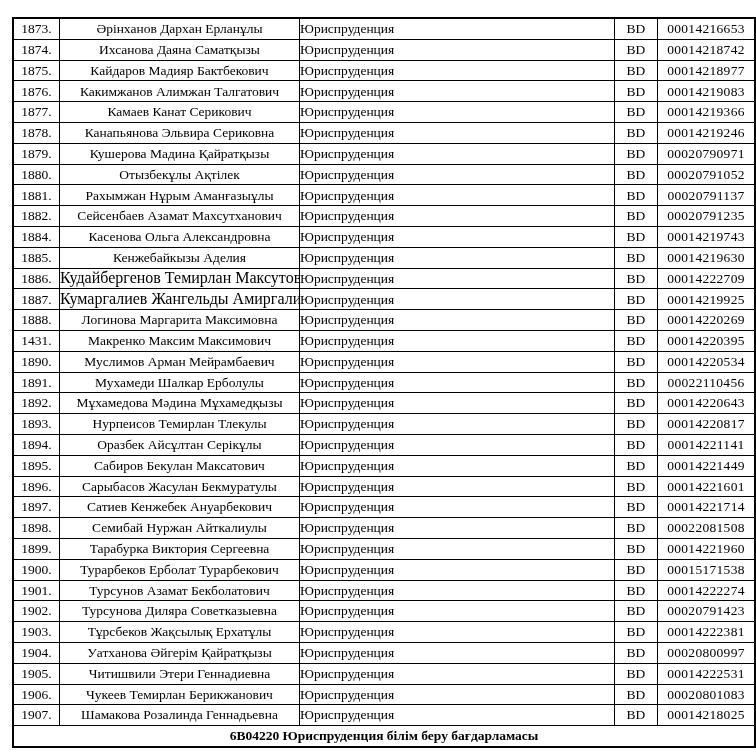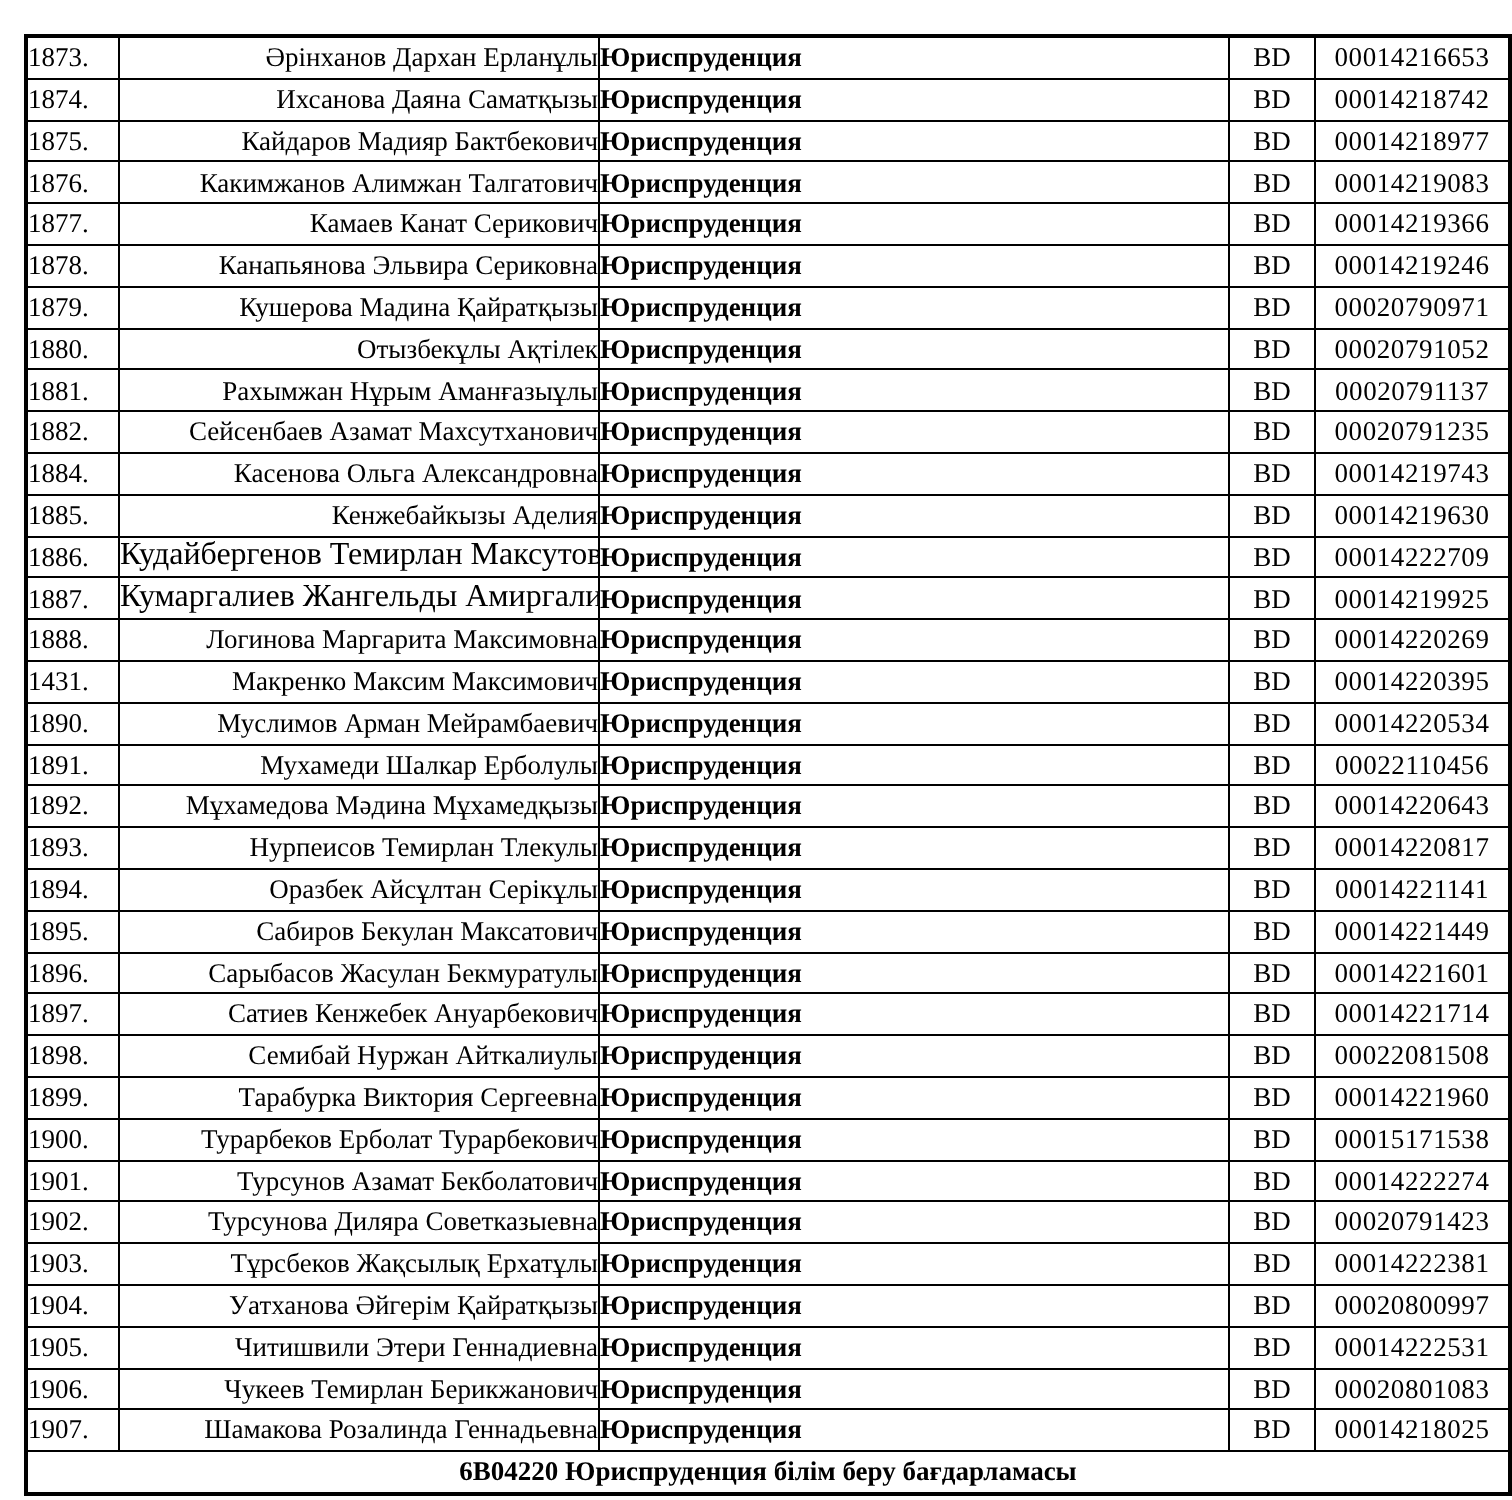--- a/index.html
+++ b/index.html
@@ -30,23 +30,23 @@
   table.roster td {
     border: 1px solid #000000;
     height: 19.8px;
     padding: 0;
     vertical-align: middle;
     font-size: 13.5px;
     line-height: 1;
     white-space: nowrap;
     overflow: hidden;
   }
-  td.c-num   { width: 45px;  text-align: left;  padding-right: 4px; }
-  td.c-name  { width: 239px; text-align: right;   padding-left: 8px; }
-  td.c-prog  { width: 314px; text-align: left;   padding-left: 13px; font-weight: bold; }
+  td.c-num   { width: 45px;  text-align: center;  padding-right: 4px; }
+  td.c-name  { width: 239px; text-align: center;   padding-left: 8px; }
+  td.c-prog  { width: 314px; text-align: left;   padding-left: 13px; }
   td.c-deg   { width: 42px;  text-align: center; }
   td.c-id    { width: 96px;  text-align: center; letter-spacing: 0.3px; }
   td.c-name.condensed { font-size: 16px; }
   td.footer-cell {
     border-top: 2px solid #000000;
     text-align: center;
     font-weight: bold;
     height: 20px;
     vertical-align: top;
     padding-top: 1px;

